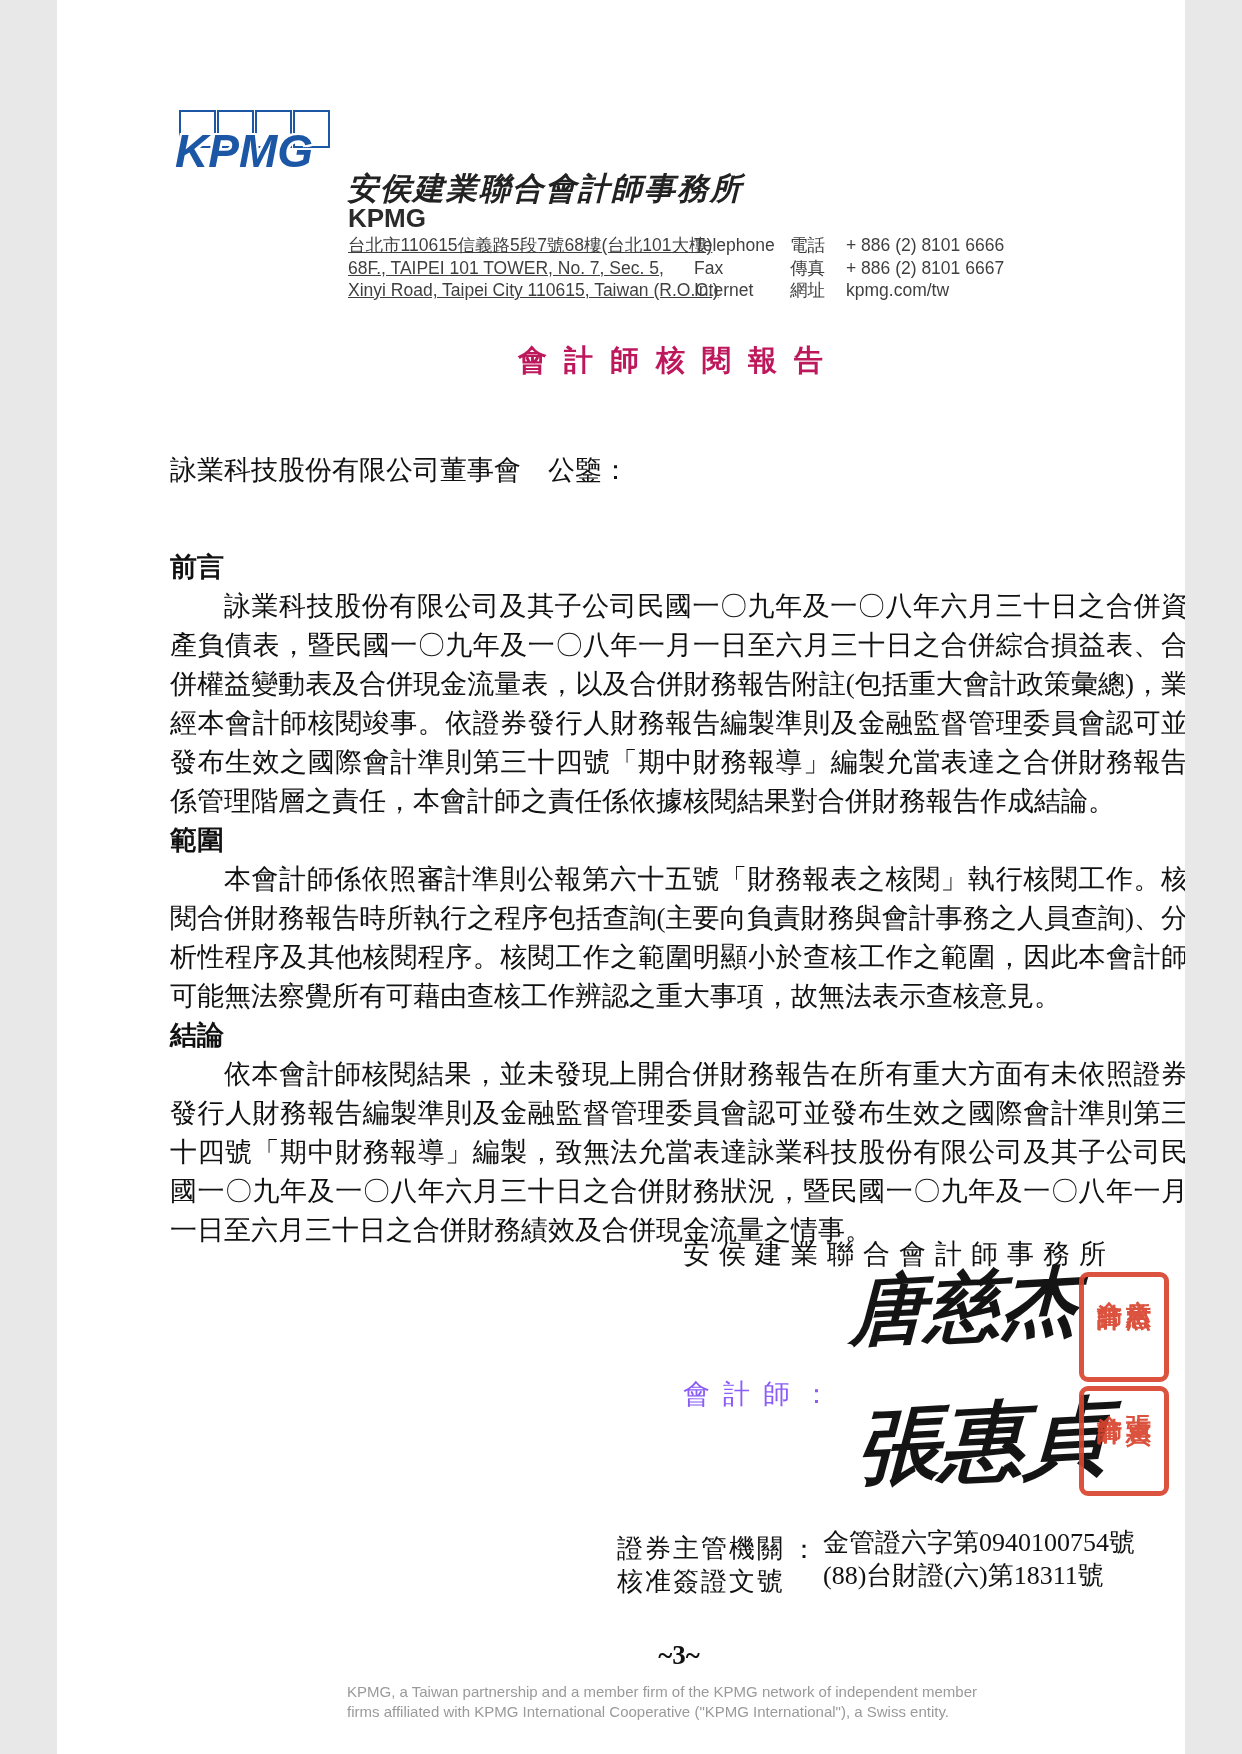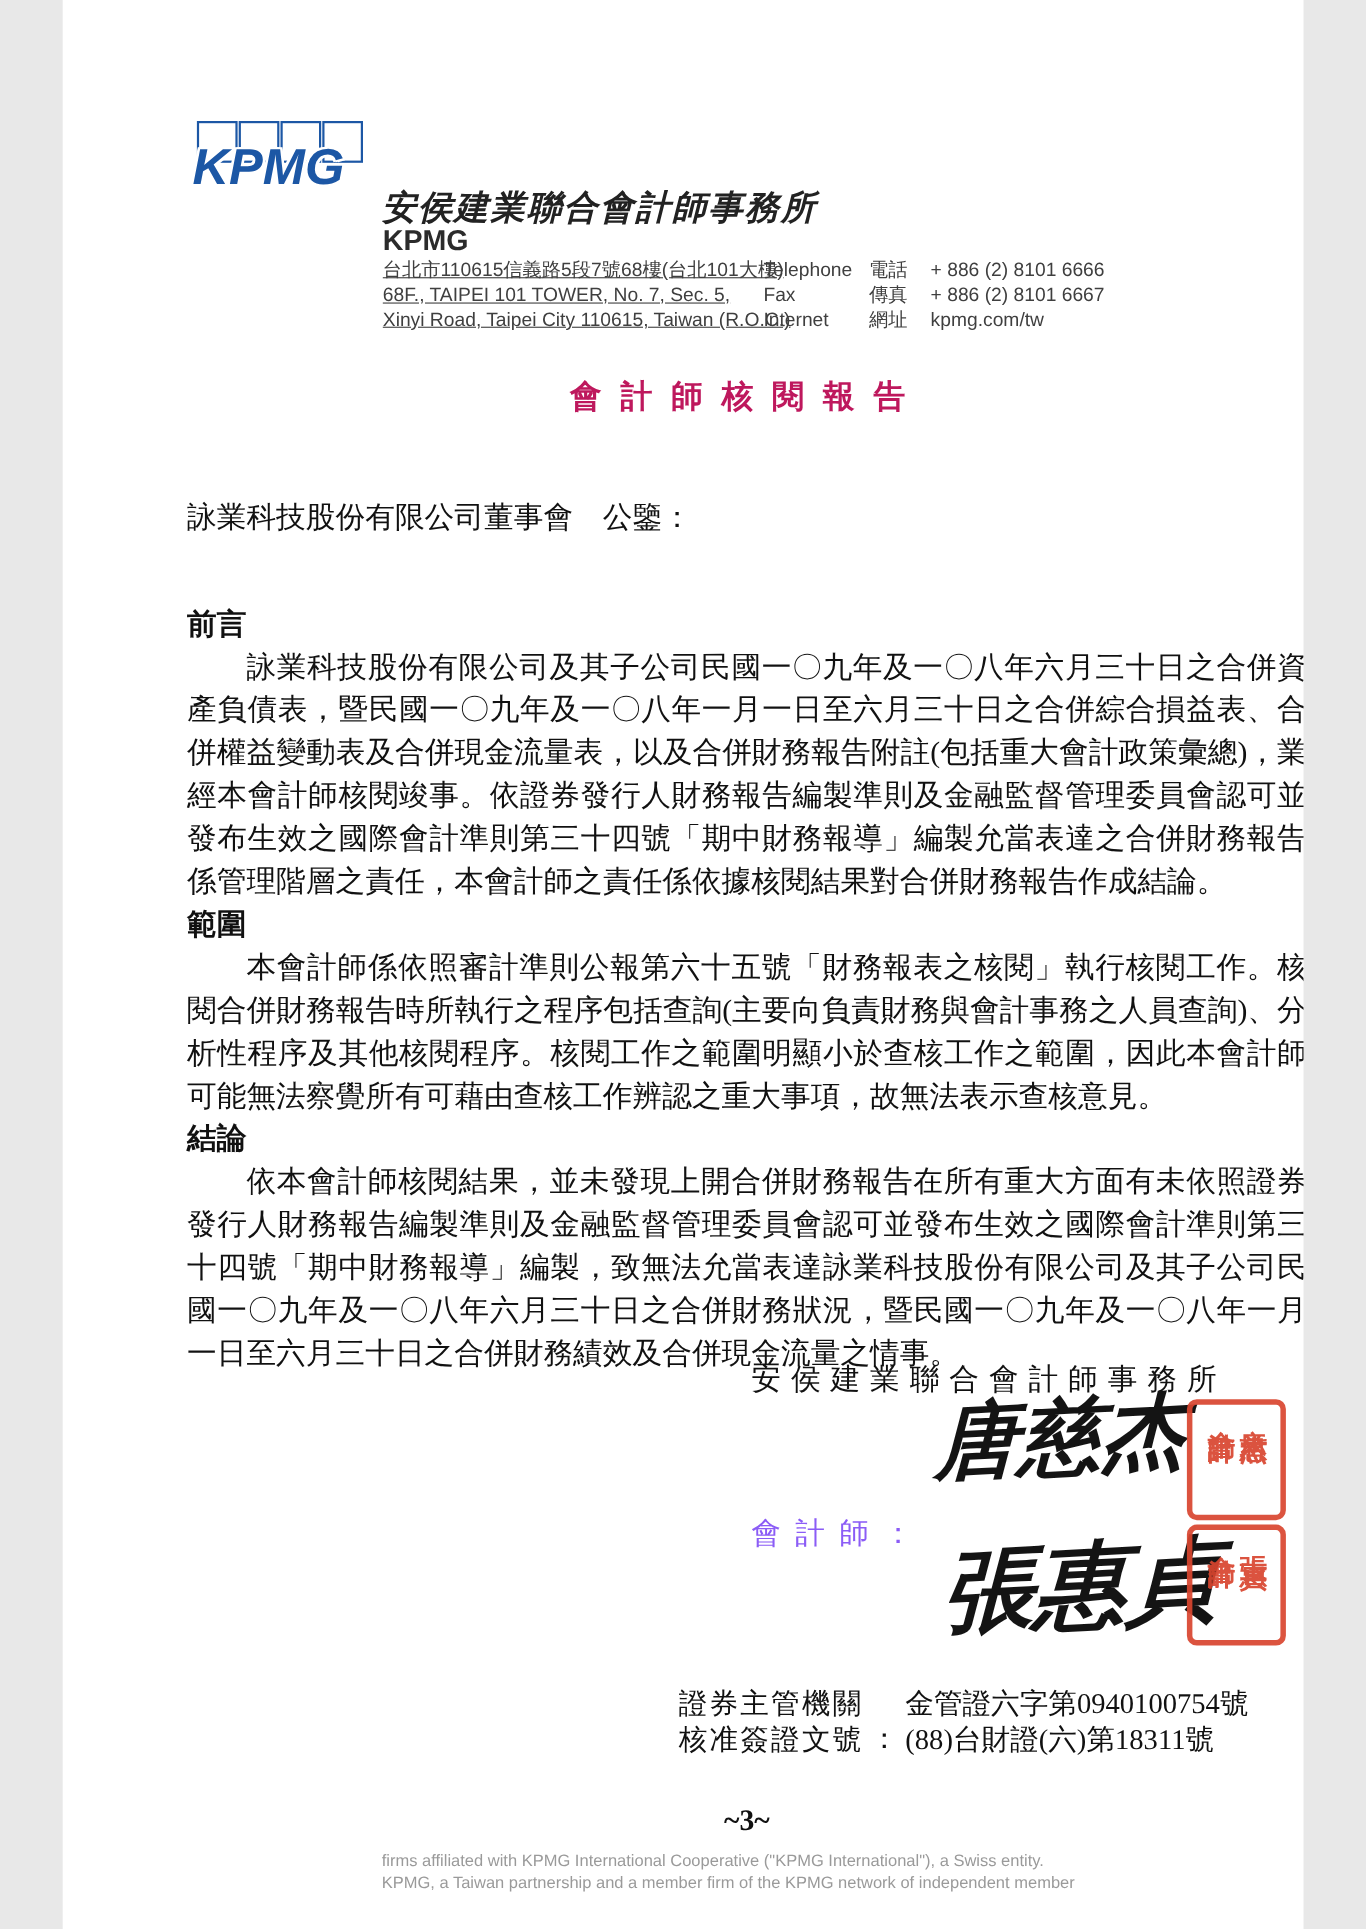--- a/index.html
+++ b/index.html
@@ -59,21 +59,21 @@
     padding:3px 2px;color:#d9452f;opacity:.92;background:rgba(255,255,255,0);
   }
   .seal span{
     writing-mode:vertical-rl;text-orientation:upright;font-weight:bold;font-size:25px;
     letter-spacing:3px;line-height:1;display:block;
   }
   .seal1{left:1022px;top:1272px;}
   .seal2{left:1022px;top:1386px;}
   
   .approval{position:absolute;left:560px;top:1532px;font-size:26px;color:#111;}
-  .approval .cols{display:flex;align-items:flex-end;}
+  .approval .cols{display:flex;align-items:flex-start;}
   .approval .labels div{line-height:33px;letter-spacing:2px;white-space:nowrap;}
   .approval .colon{margin:0 6px;}
   .approval .values div{line-height:33px;white-space:nowrap;}
   .approval .values{margin-top:-6px;}
   .date-line{position:absolute;left:560px;top:1594px;font-size:26px;letter-spacing:5px;color:#111;white-space:nowrap;}
   
   .page-number{position:absolute;left:113px;top:1640px;width:1018px;text-align:center;
     font-size:27px;font-weight:bold;color:#111;}
   .footnote{
     position:absolute;left:290px;top:1682px;font-family:"Liberation Sans","DejaVu Sans",sans-serif;
@@ -155,17 +155,17 @@
       <div class="colon">：</div>
       <div class="values">
         <div>金管證六字第0940100754號</div>
         <div>(88)台財證(六)第18311號</div>
       </div>
     </div>
   </div>
 
   <div class="page-number">~3~</div>
   <div class="footnote">
+    <div>KPMG, a Taiwan partnership and a member firm of the KPMG network of independent member</div>
     <div>firms affiliated with KPMG International Cooperative ("KPMG International"), a Swiss entity.</div>
-    <div>KPMG, a Taiwan partnership and a member firm of the KPMG network of independent member</div>
   </div>
 
 </div>
 
 </body></html>

